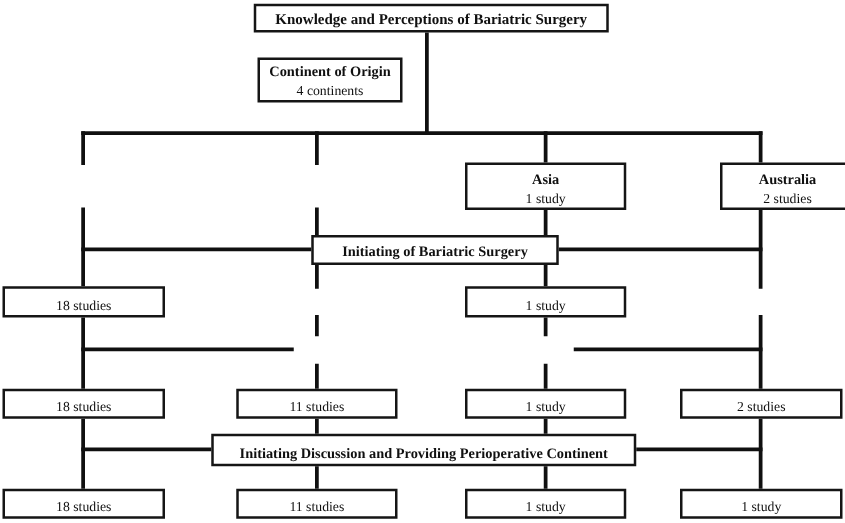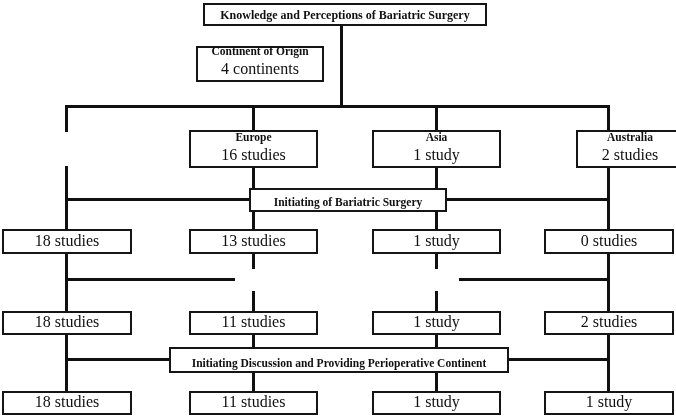--- a/index.html
+++ b/index.html
@@ -21,21 +21,21 @@
     display: flex;
     flex-direction: column;
     align-items: center;
     justify-content: flex-end;
     text-align: center;
     line-height: 1.3;
     z-index: 1;
     white-space: nowrap;
   }
   .hdr { font-weight: bold; font-size: 11.5px; }
-  .cnt { font-size: 16px; }
+  .cnt { font-size: 11px; }
   .title-box .hdr { font-size: 12px; }
 </style>
 </head>
 <body>
 
 <div class="stage">
 
   <div class="line" style="left:340px;top:24px;width:3px;height:83px"></div>
 
   <div class="line" style="left:65px;top:105px;width:545px;height:3px"></div>
@@ -70,52 +70,42 @@
   <div class="line" style="left:445px;top:198px;width:165px;height:3px"></div>
   <div class="line" style="left:65px;top:278px;width:170px;height:3px"></div>
   <div class="line" style="left:459px;top:278px;width:151px;height:3px"></div>
   <div class="line" style="left:65px;top:358px;width:106px;height:3px"></div>
   <div class="line" style="left:507px;top:358px;width:103px;height:3px"></div>
 
   <div class="box title-box" style="left:203px;top:3px;width:284px;height:23px">
     <span class="hdr">Knowledge and Perceptions of Bariatric Surgery</span>
   </div>
 
-  <div class="box" style="left:196px;top:46px;width:128px;height:36px">
+  <div class="box" style="left:206px;top:46px;width:116px;height:36px">
     <span class="hdr">Continent of Origin</span>
     <span class="cnt">4 continents</span>
   </div>
 
-  <div class="box" style="left:189px;top:130px;width:129px;height:38px">
-    <span class="hdr">Europe</span>
-    <span class="cnt">16 studies</span>
-  </div>
   <div class="box" style="left:372px;top:130px;width:129px;height:38px">
     <span class="hdr">Asia</span>
     <span class="cnt">1 study</span>
   </div>
   <div class="box" style="left:576px;top:130px;width:108px;height:38px">
     <span class="hdr">Australia</span>
     <span class="cnt">2 studies</span>
   </div>
 
   <div class="box" style="left:249px;top:188px;width:198px;height:24px">
     <span class="hdr">Initiating of Bariatric Surgery</span>
   </div>
   <div class="box" style="left:2px;top:229px;width:130px;height:25px">
     <span class="cnt">18 studies</span>
   </div>
-  <div class="box" style="left:189px;top:229px;width:129px;height:25px">
-    <span class="cnt">13 studies</span>
-  </div>
   <div class="box" style="left:372px;top:229px;width:129px;height:25px">
     <span class="cnt">1 study</span>
-  </div>
-  <div class="box" style="left:544px;top:229px;width:130px;height:25px">
-    <span class="cnt">0 studies</span>
   </div>
 
   <div class="box" style="left:2px;top:311px;width:130px;height:24px">
     <span class="cnt">18 studies</span>
   </div>
   <div class="box" style="left:189px;top:311px;width:129px;height:24px">
     <span class="cnt">11 studies</span>
   </div>
   <div class="box" style="left:372px;top:311px;width:129px;height:24px">
     <span class="cnt">1 study</span>

